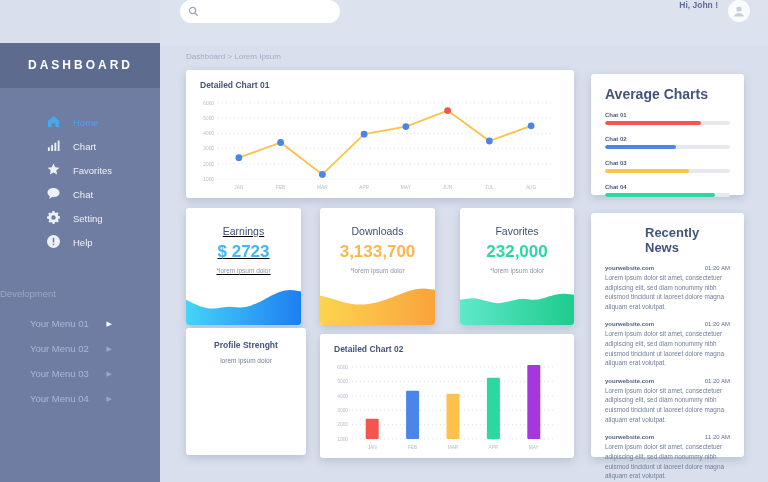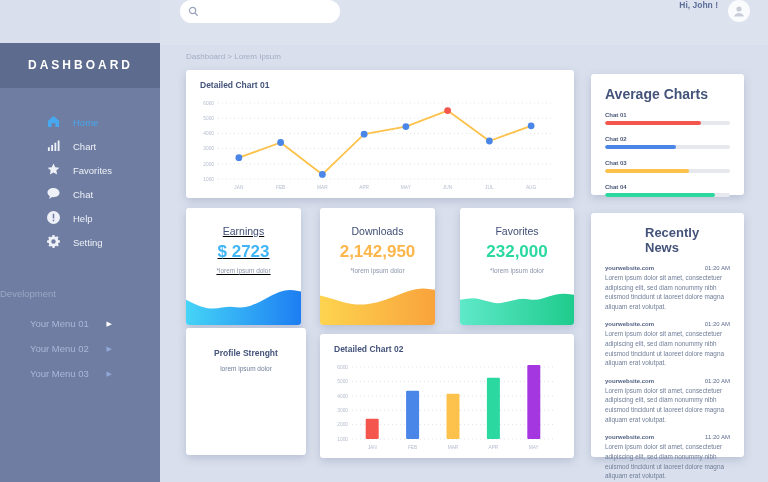--- a/index.html
+++ b/index.html
@@ -60,21 +60,21 @@
 
   #card-news{left:591px;top:213px;width:153px;height:244px;padding:12px 14px;}
   .news-title{font-size:13px;font-weight:700;color:#44537a;margin-bottom:10px;margin-left:40px;}
   .news-item{margin-bottom:10px;}
   .news-head{display:flex;justify-content:space-between;align-items:baseline;margin-bottom:2px;}
   .news-src{font-size:6px;font-weight:700;color:#4f5f82;cursor:pointer;}
   .news-time{font-size:6px;color:#5d6d90;}
   .news-text{font-size:6.4px;color:#707e99;line-height:1.5;}
 
   #card-profile{left:186px;top:328px;width:120px;height:127px;text-align:center;}
-  .profile-title{margin-top:20px;font-size:8.5px;font-weight:700;color:#44537a;}
+  .profile-title{margin-top:12px;font-size:8.5px;font-weight:700;color:#44537a;}
   .donut{width:80px;height:80px;border-radius:50%;margin:8px auto 0;
          display:flex;align-items:center;justify-content:center;}
   .donut-hole{width:58px;height:58px;border-radius:50%;background:#fff;
               display:flex;align-items:center;justify-content:center;}
   .donut-pct{font-size:15px;color:#55648a;}
   .profile-note{margin-top:7px;font-size:6.5px;color:#707e99;}
 
   #card-chart02{left:320px;top:334px;width:254px;height:124px;}
   #chart02-host{position:absolute;left:8px;top:24px;width:238px;height:94px;}
 </style>
@@ -115,47 +115,51 @@
         <span class="ico">
           <svg width="13" height="13" viewBox="0 0 14 14" fill="currentColor">
               <path d="M7 1C3.4 1 .5 3.1.5 5.8c0 1.6 1 3 2.6 3.9l-.7 3.1 3-1.9c.5.1 1 .1 1.6.1 3.6 0 6.5-2.1 6.5-4.8S10.6 1 7 1z"></path>
             </svg>
         </span>
         <span class="lbl">Chat</span>
       </div>
       <div class="mi">
         <span class="ico">
           <svg width="13" height="13" viewBox="0 0 14 14" fill="currentColor">
+            <path fill-rule="evenodd" d="M6 0h2l.3 1.6 1.4.6 1.3-.9 1.4 1.4-.9 1.3.6 1.4L14 6v2l-1.6.3-.6 1.4.9 1.3-1.4 1.4-1.3-.9-1.4.6L8 14H6l-.3-1.6-1.4-.6-1.3.9-1.4-1.4.9-1.3-.6-1.4L0 8V6l1.6-.3.6-1.4-.9-1.3L2.7 1.6l1.3.9 1.4-.6zM7 4.6A2.4 2.4 0 1 0 7 9.4 2.4 2.4 0 0 0 7 4.6z"></path>
+          </svg>
+        </span>
+        <span class="lbl">Setting</span>
+      </div>
+      <div class="mi">
+        <span class="ico">
+          <svg width="13" height="13" viewBox="0 0 14 14" fill="currentColor">
             <path fill-rule="evenodd" d="M7 0a7 7 0 1 0 0 14A7 7 0 0 0 7 0zM6.2 3h1.6v5H6.2zm0 6.4h1.6V11H6.2z"></path>
           </svg>
         </span>
         <span class="lbl">Help</span>
-      </div>
-      <div class="mi">
-        <span class="ico">
-          <svg width="13" height="13" viewBox="0 0 14 14" fill="currentColor">
-            <path fill-rule="evenodd" d="M6 0h2l.3 1.6 1.4.6 1.3-.9 1.4 1.4-.9 1.3.6 1.4L14 6v2l-1.6.3-.6 1.4.9 1.3-1.4 1.4-1.3-.9-1.4.6L8 14H6l-.3-1.6-1.4-.6-1.3.9-1.4-1.4.9-1.3-.6-1.4L0 8V6l1.6-.3.6-1.4-.9-1.3L2.7 1.6l1.3.9 1.4-.6zM7 4.6A2.4 2.4 0 1 0 7 9.4 2.4 2.4 0 0 0 7 4.6z"></path>
-          </svg>
-        </span>
-        <span class="lbl">Setting</span>
       </div>
     </nav>
 
     <div class="dev-label">Development</div>
     <div class="dev-list">
       <div class="dev-item">
         <span>Your Menu 01</span>
         <span class="arrow">▶</span>
       </div>
       <div class="dev-item">
         <span>Your Menu 02</span>
         <span class="arrow">▶</span>
       </div>
       <div class="dev-item">
         <span>Your Menu 03</span>
+        <span class="arrow">▶</span>
+      </div>
+      <div class="dev-item">
+        <span>Your Menu 04</span>
         <span class="arrow">▶</span>
       </div>
     </div>
   </aside>
 
   <header class="topbar">
     <div class="search-pill">
       <span>
         <svg width="11" height="11" viewBox="0 0 12 12" fill="none" stroke="#9aa5bd" stroke-width="1.3">
           <circle cx="5" cy="5" r="3.4"></circle>
@@ -249,21 +253,21 @@
             <linearGradient id="g-earn" x1="0" y1="0" x2="1" y2="0">
               <stop offset="0%" stop-color="#45d4f7"></stop>
               <stop offset="100%" stop-color="#1d7ef2"></stop>
             </linearGradient>
           </defs>
           <path d="M0 42 L0 16.8 Q14.375 24.36 21.5625 25.2 Q28.75 26.04 35.9375 24.57 Q43.125 23.099999999999998 50.3125 24.15 Q57.5 25.2 64.6875 22.68 Q71.875 20.16 79.0625 15.96 Q86.25 11.760000000000002 93.4375 9.030000000000003 Q100.625 6.300000000000004 107.8125 7.350000000000001 L115 8.399999999999999 L115 42 Z" fill="url(#g-earn)"></path>
         </svg></div>
   </section>
   <section class="card stat-card" id="card-downloads">
     <div class="stat-title">Downloads</div>
-    <div class="stat-value" style="color: rgb(252, 182, 75);">2,142,950</div>
+    <div class="stat-value" style="color: rgb(252, 182, 75);">3,133,700</div>
     <div class="stat-note">*lorem ipsum dolor</div>
     <div class="spark"><svg width="115" height="42">
           <defs>
             <linearGradient id="g-down" x1="0" y1="0" x2="1" y2="0">
               <stop offset="0%" stop-color="#fdd44f"></stop>
               <stop offset="100%" stop-color="#f9a33c"></stop>
             </linearGradient>
           </defs>
           <path d="M0 42 L0 12.600000000000001 Q12.777777777777779 15.96 19.166666666666668 18.060000000000002 Q25.555555555555557 20.16 31.944444444444446 21 Q38.333333333333336 21.84 44.72222222222223 21.42 Q51.111111111111114 21 57.5 19.32 Q63.888888888888886 17.64 70.27777777777777 15.120000000000001 Q76.66666666666667 12.600000000000001 83.05555555555556 10.080000000000002 Q89.44444444444444 7.560000000000002 95.83333333333334 6.300000000000001 Q102.22222222222223 5.039999999999999 108.61111111111111 5.879999999999999 L115 6.719999999999999 L115 42 Z" fill="url(#g-down)"></path>
         </svg></div>

